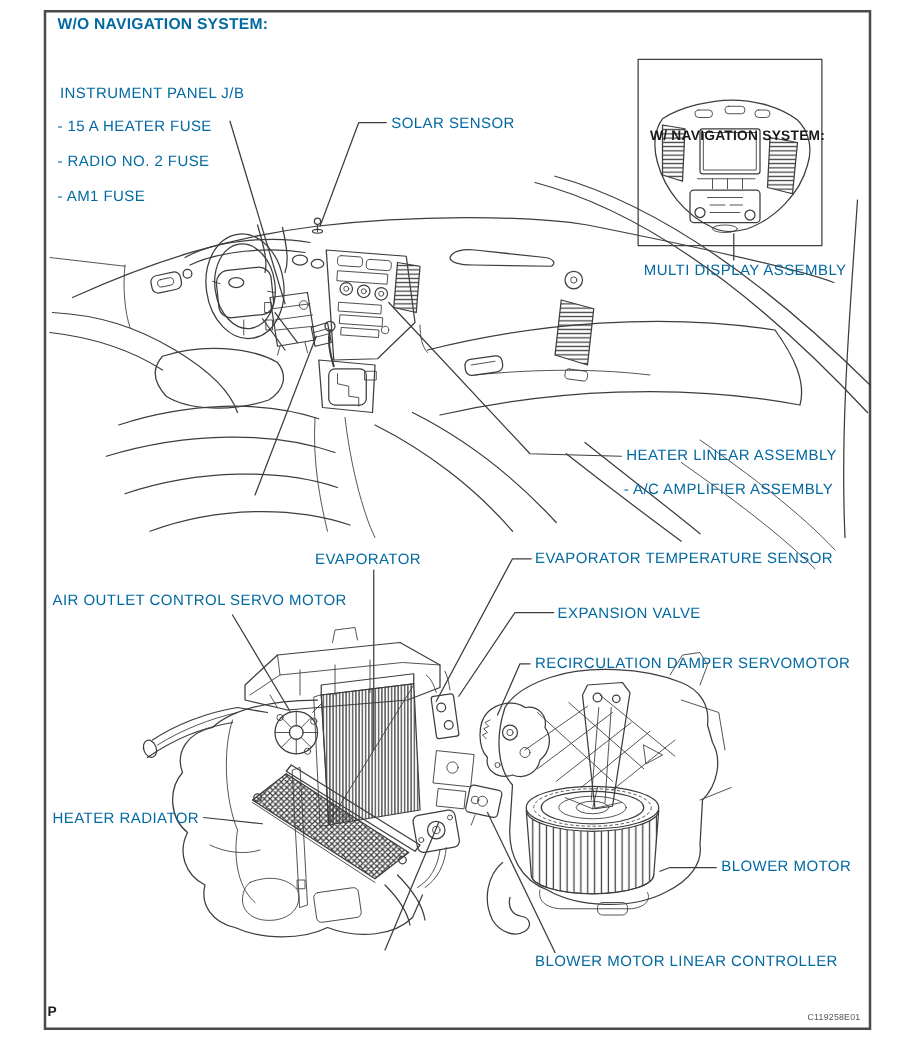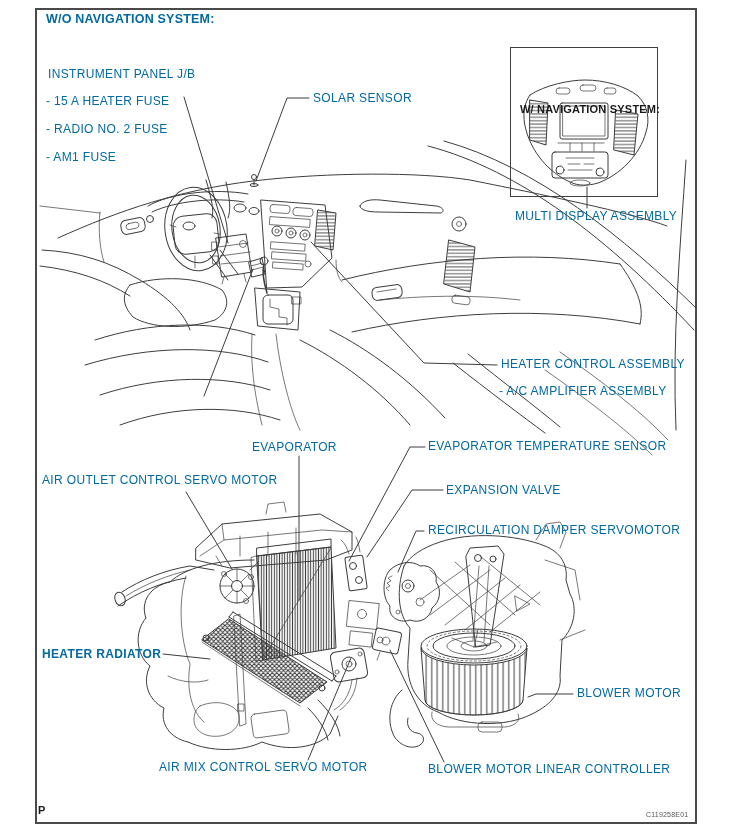--- a/index.html
+++ b/index.html
@@ -307,28 +307,27 @@
   <div class="lbl" style="left:48px;top:68px;">INSTRUMENT PANEL J/B</div>
   <div class="lbl" style="left:46px;top:95px;">- 15 A HEATER FUSE</div>
   <div class="lbl" style="left:46px;top:123px;">- RADIO NO. 2 FUSE</div>
   <div class="lbl" style="left:46px;top:151px;">- AM1 FUSE</div>
   <div class="lbl" style="left:313px;top:92px;">SOLAR SENSOR</div>
 
   <div id="inset-box"></div>
   <div id="inset-title">W/ NAVIGATION SYSTEM:</div>
   <div class="lbl" style="left:515px;top:210px;">MULTI DISPLAY ASSEMBLY</div>
 
-  <div class="lbl" style="left:501px;top:358px;">HEATER CONTROL ASSEMBLY</div>
+  <div class="lbl" style="left:501px;top:358px;">HEATER LINEAR ASSEMBLY</div>
   <div class="lbl" style="left:499px;top:385px;">- A/C AMPLIFIER ASSEMBLY</div>
 
   <div class="lbl" style="left:252px;top:441px;">EVAPORATOR</div>
   <div class="lbl" style="left:428px;top:440px;">EVAPORATOR TEMPERATURE SENSOR</div>
   <div class="lbl" style="left:42px;top:474px;">AIR OUTLET CONTROL SERVO MOTOR</div>
   <div class="lbl" style="left:446px;top:484px;">EXPANSION VALVE</div>
   <div class="lbl" style="left:428px;top:524px;">RECIRCULATION DAMPER SERVOMOTOR</div>
-  <div class="lbl" style="left:42px;top:648px;font-weight:bold;">HEATER RADIATOR</div>
-  <div class="lbl" style="left:159px;top:761px;">AIR MIX CONTROL SERVO MOTOR</div>
+  <div class="lbl" style="left:42px;top:648px;">HEATER RADIATOR</div>
   <div class="lbl" style="left:577px;top:687px;">BLOWER MOTOR</div>
   <div class="lbl" style="left:428px;top:763px;">BLOWER MOTOR LINEAR CONTROLLER</div>
 
   <div id="page-marker">P</div>
   <div id="figure-code">C119258E01</div>
 </div>
 
 </body></html>

